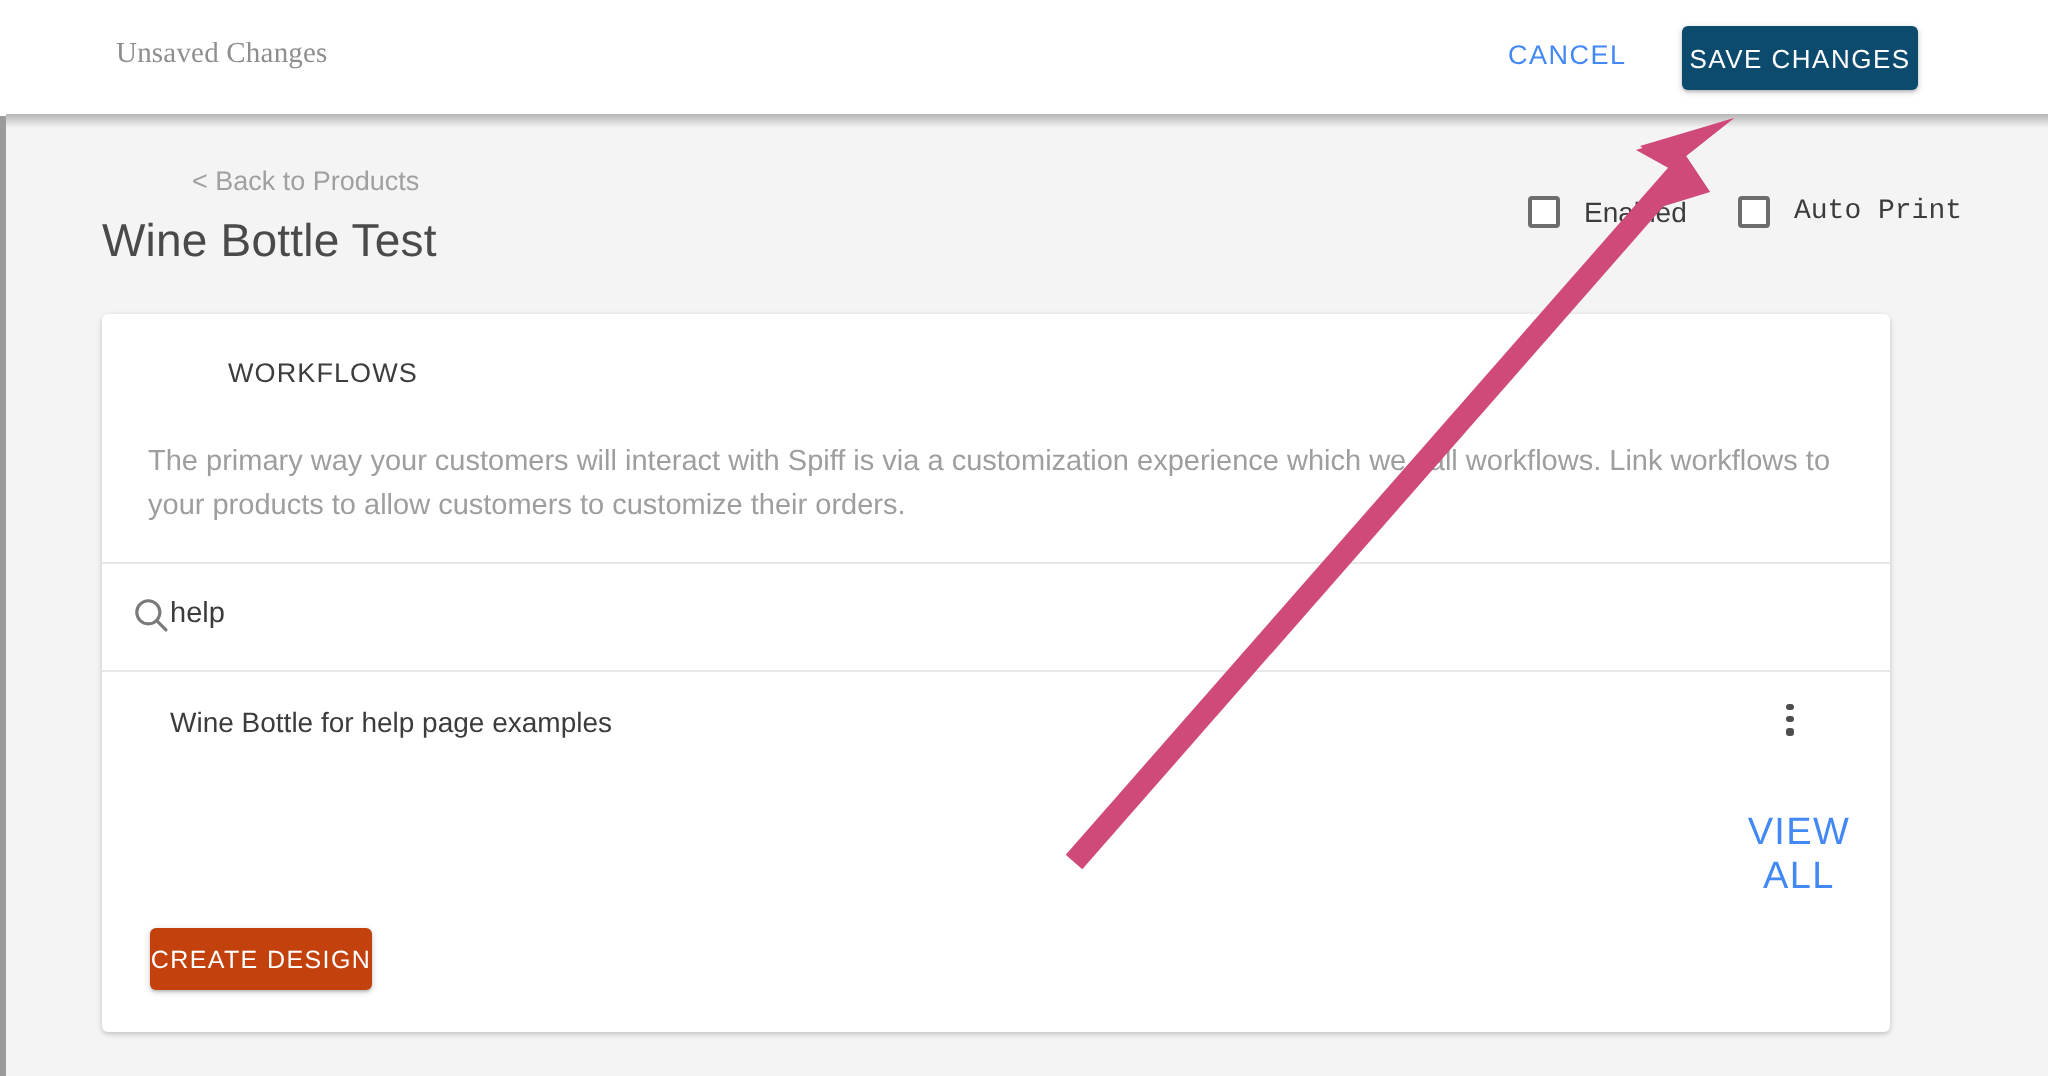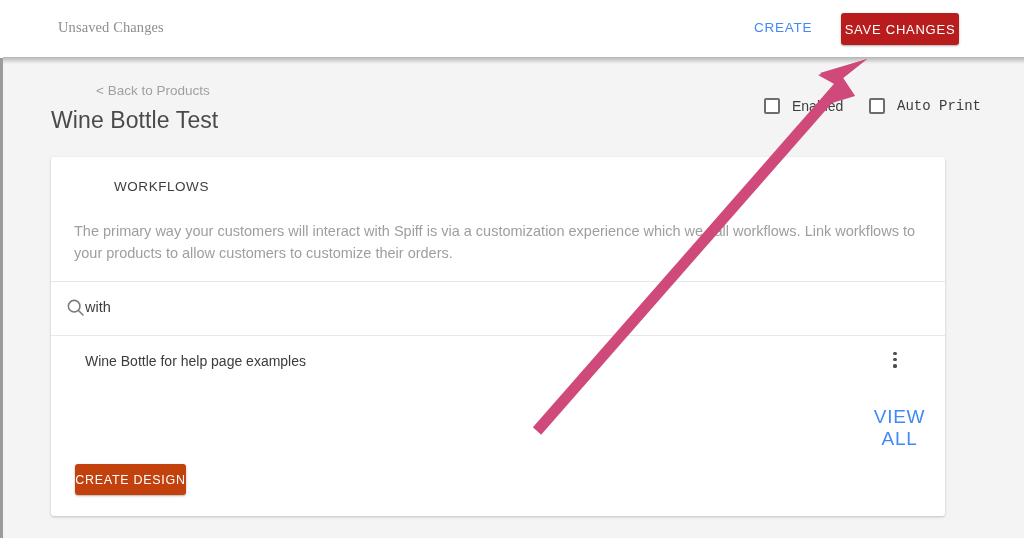--- a/index.html
+++ b/index.html
@@ -65,21 +65,21 @@
     font-weight: 500;
     cursor: pointer;
     background: none;
     border: none;
     font-family: "Liberation Sans", sans-serif;
   }
   .save-btn {
     position: absolute;
     left: 841px; top: 13px;
     width: 118px; height: 32px;
-    background: #b91c1c;
+    background: #0c4a6e;
     border: none;
     border-radius: 3px;
     color: #ffffff;
     font-size: 13px;
     letter-spacing: 0.75px;
     font-weight: 500;
     font-family: "Liberation Sans", sans-serif;
     cursor: pointer;
     box-shadow: 0 1px 3px rgba(0,0,0,0.22), 0 1px 1px rgba(0,0,0,0.12);
   }
@@ -246,21 +246,21 @@
     z-index: 40;
   }
 </style>
 </head>
 <body>
 
 <div id="root">
 
   <div class="topbar">
     <div class="unsaved-label">Unsaved Changes</div>
-    <button class="cancel-btn">CREATE</button>
+    <button class="cancel-btn">CANCEL</button>
     <button class="save-btn">SAVE CHANGES</button>
   </div>
   <div class="topbar-shadow"></div>
 
   <div class="left-rail"></div>
   <div class="left-rail-top"></div>
 
   <div class="breadcrumb">&lt; Back to Products</div>
   <div class="page-title">Wine Bottle Test</div>
 
@@ -280,21 +280,21 @@
 
     <div class="card-desc">The primary way your customers will interact with Spiff is via a customization experience which we call workflows. Link workflows to your products to allow customers to customize their orders.</div>
 
     <div class="divider d1"></div>
 
     <div class="search-row">
       <svg class="search-icon" viewBox="0 0 24 24">
         <circle cx="10" cy="10" r="6.3" fill="none" stroke="#7a7a7a" stroke-width="1.7"></circle>
         <line x1="14.7" y1="14.7" x2="19.6" y2="19.6" stroke="#7a7a7a" stroke-width="1.7" stroke-linecap="round"></line>
       </svg>
-      <div class="search-value" title="Search">with</div>
+      <div class="search-value" title="Search">help</div>
     </div>
 
     <div class="divider d2"></div>
 
     <div class="result-row">
       <div class="result-label">Wine Bottle for help page examples</div>
       <div class="kebab">
         <span></span>
           <span></span>
           <span></span>

